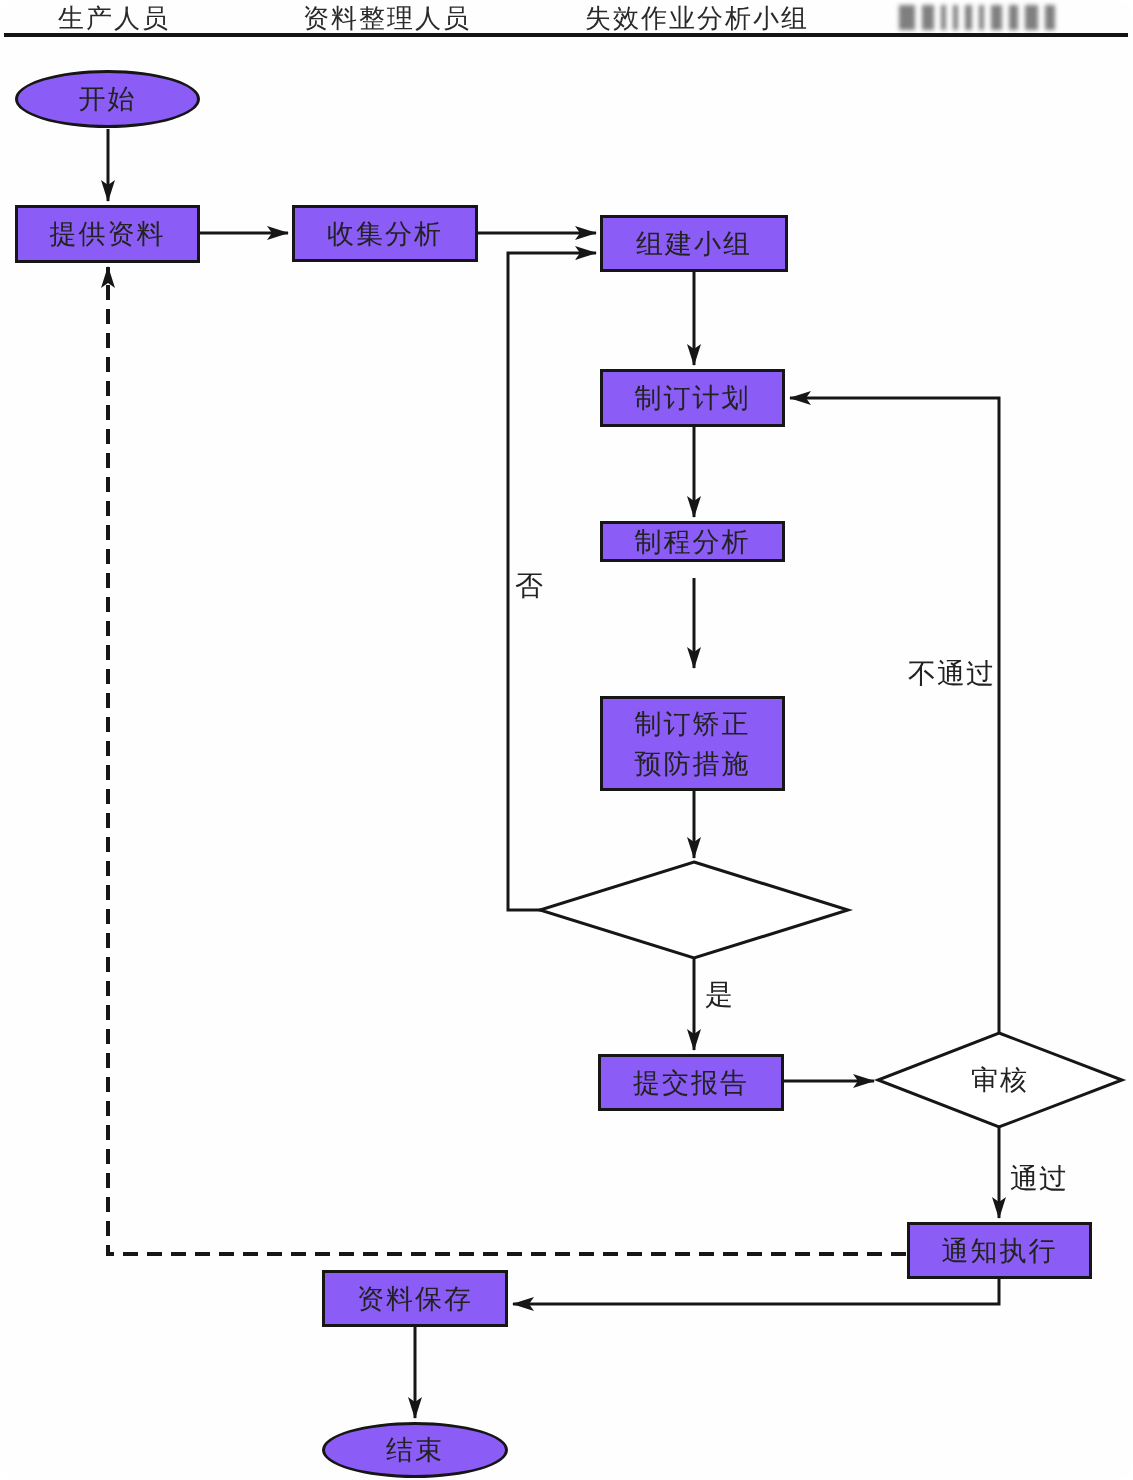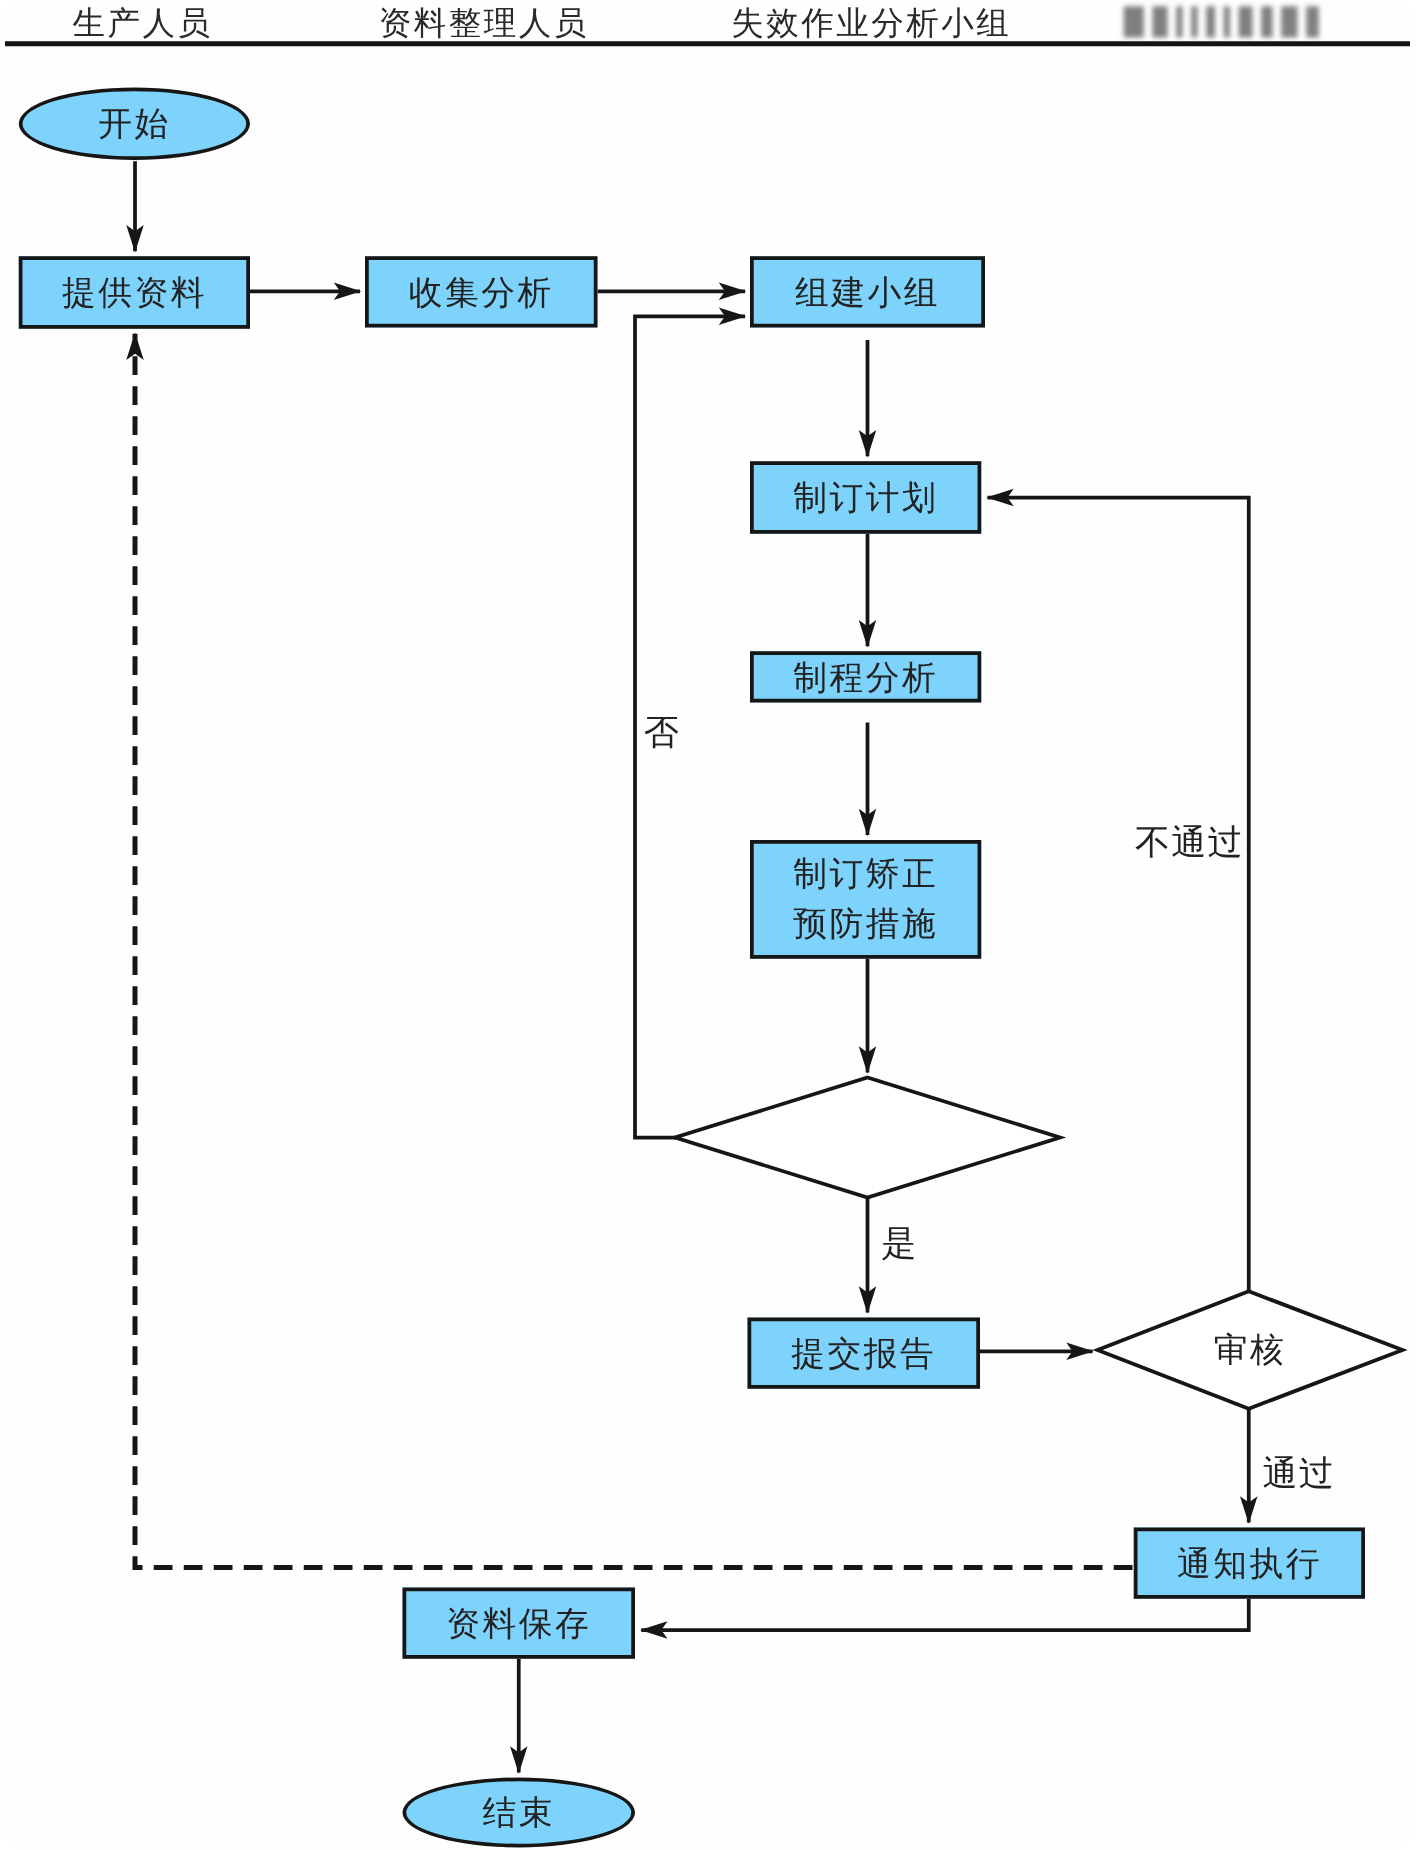--- a/index.html
+++ b/index.html
@@ -17,27 +17,27 @@
   .rule { position:absolute; left:4px; top:33px; width:1124px; height:4px; background:#141414; }
   .blur-stamp {
     position:absolute; left:899px; top:5px; width:164px; height:25px;
     display:flex; align-items:stretch; gap:7px;
     filter:blur(2px); opacity:.7;
   }
   .blur-stamp i { display:block; background:#4a4a4a; }
   svg.layer { position:absolute; left:0; top:0; width:1133px; height:1480px; }
   .node {
     position:absolute; box-sizing:border-box;
-    border:3px solid #161616; background:#7dd3fc;
+    border:3px solid #161616; background:#8b5cf6;
     display:flex; align-items:center; justify-content:center;
     text-align:center; font-size:27px; letter-spacing:2px; color:#222222;
     white-space:nowrap;
   }
   .node.ellipse { border-radius:50%; }
-  .node.two-line { flex-direction:column; line-height:40px; }
+  .node.two-line { flex-direction:column; line-height:40px;margin-top:24px; }
   .diamond-label {
     position:absolute; display:flex; align-items:center; justify-content:center;
     font-size:27px; letter-spacing:2px; color:#222222; white-space:nowrap;
   }
   .edge-label {
     position:absolute; font-size:28px; letter-spacing:1px; color:#222222; white-space:nowrap;
   }
 </style>
 </head>
 <body>
@@ -93,21 +93,21 @@
   </div>
 
   <div class="node" style="left:292px;top:205px;width:186px;height:57px">
     <span>收集分析</span>
   </div>
 
   <div class="node" style="left:15px;top:205px;width:185px;height:58px">
     <span>提供资料</span>
   </div>
 
-  <div class="node" style="left:600px;top:205px;width:188px;height:57px">
+  <div class="node" style="left:600px;top:215px;width:188px;height:57px">
     <span>组建小组</span>
   </div>
 
   <div class="node" style="left:600px;top:369px;width:185px;height:58px">
     <span>制订计划</span>
   </div>
 
   <div class="node" style="left:600px;top:521px;width:185px;height:41px">
     <span>制程分析</span>
   </div>

